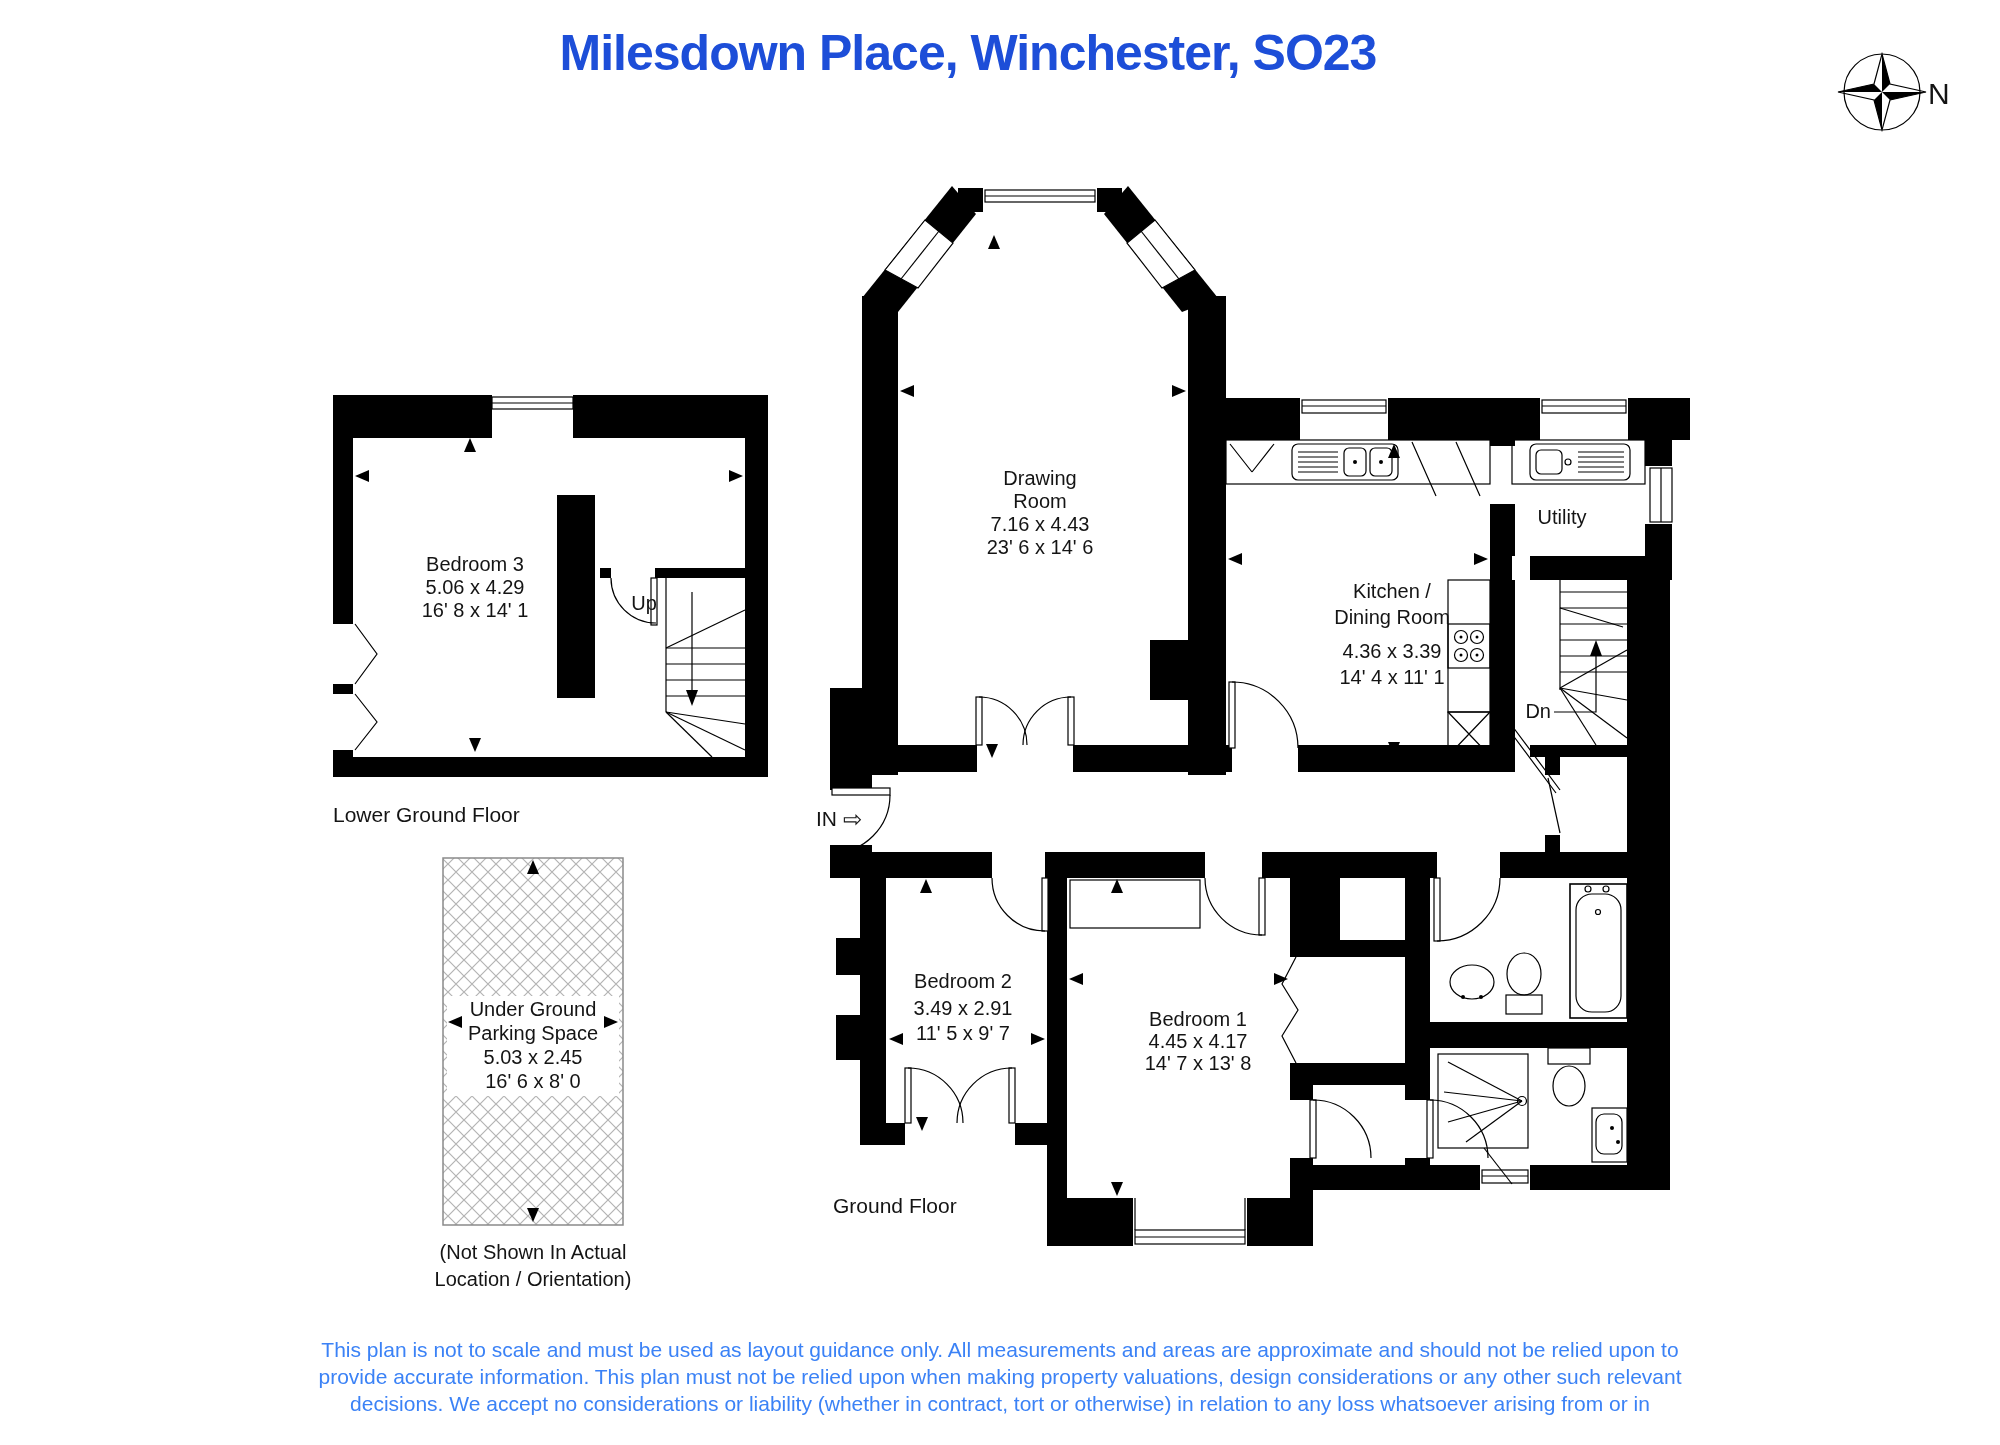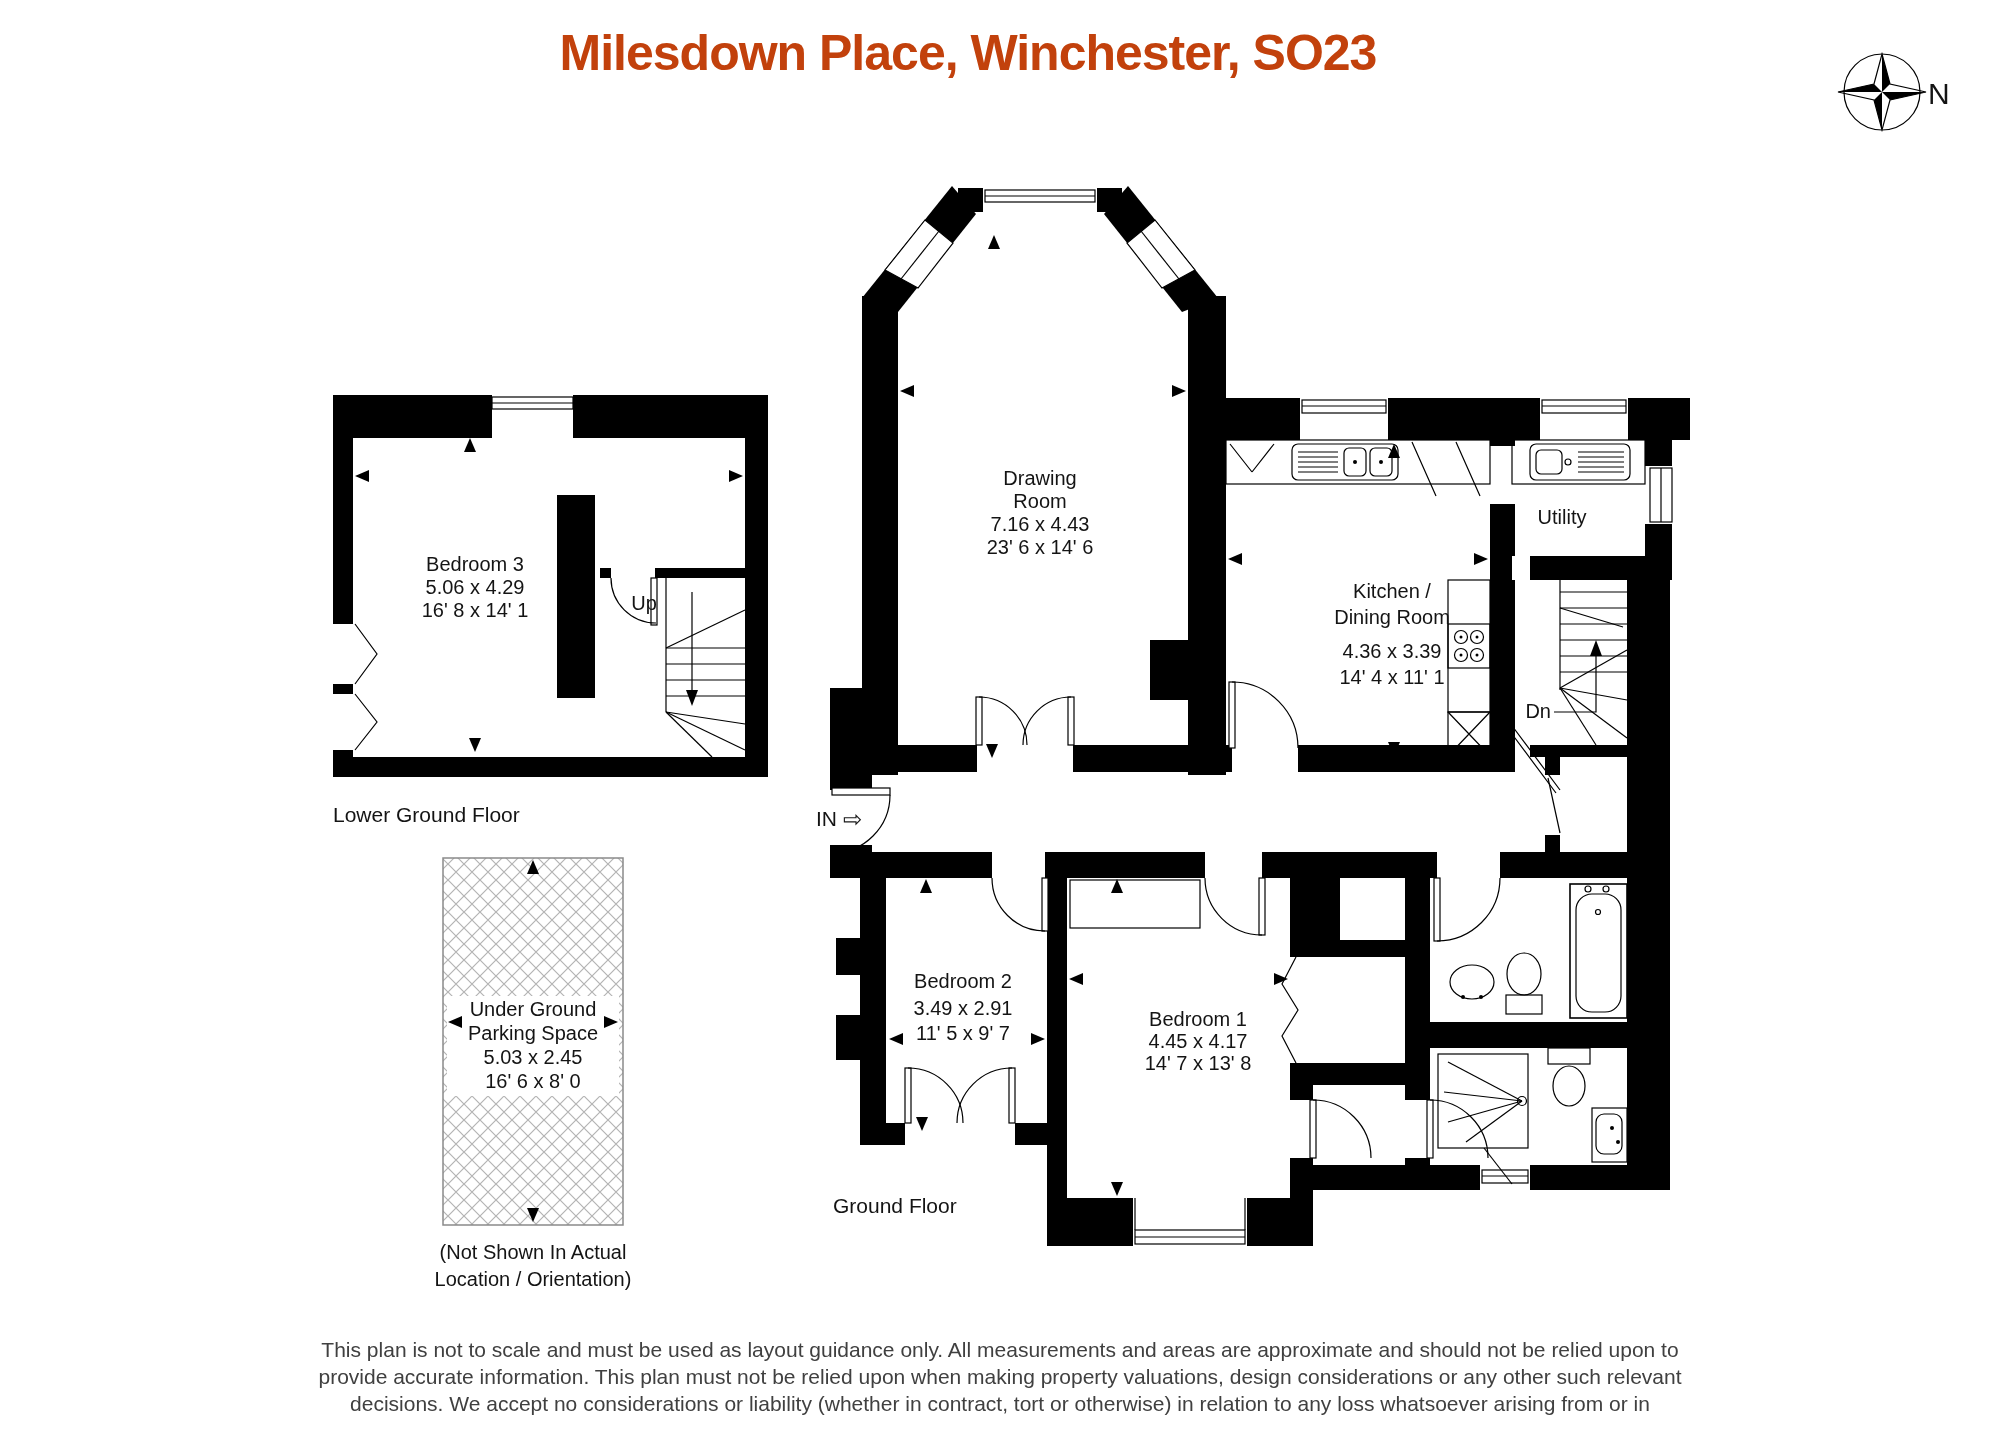--- a/index.html
+++ b/index.html
@@ -1,23 +1,23 @@
 <!DOCTYPE html>
 <html><head>
 <meta charset="utf-8">
 <style>
   html,body{margin:0;padding:0;background:#fff;}
   .page{position:relative;width:2000px;height:1445px;background:#ffffff;overflow:hidden;
         font-family:"Liberation Sans", sans-serif;color:#141414;}
   .hdr{position:absolute;top:24px;left:0;width:1936px;text-align:center;}
-  .hdr .title{font-size:50px;font-weight:bold;letter-spacing:-1px;color:#c2410c;}
+  .hdr .title{font-size:50px;font-weight:bold;letter-spacing:-1px;color:#1d4ed8;}
   .hdr .subtitle{font-size:33px;font-weight:bold;margin-top:14px;color:#191919;}
   .plan{position:absolute;left:0;top:0;}
   .disc{position:absolute;top:1336px;left:0;width:2000px;text-align:center;
-        font-size:21px;line-height:27px;color:#404040;}
+        font-size:21px;line-height:27px;color:#3b82f6;}
   
   .w{fill:#000;}
   .wh{fill:#fff;}
   .s{fill:none;stroke:#000;stroke-width:1.6;}
   .s1{fill:none;stroke:#000;stroke-width:1.2;}
   .sw{fill:#fff;stroke:#000;stroke-width:1.2;}
   .arr{fill:#000;}
   .dot{fill:#000;}
   .txt{font-family:"Liberation Sans",sans-serif;font-size:20px;fill:#141414;}
   .tc{text-anchor:middle;}

